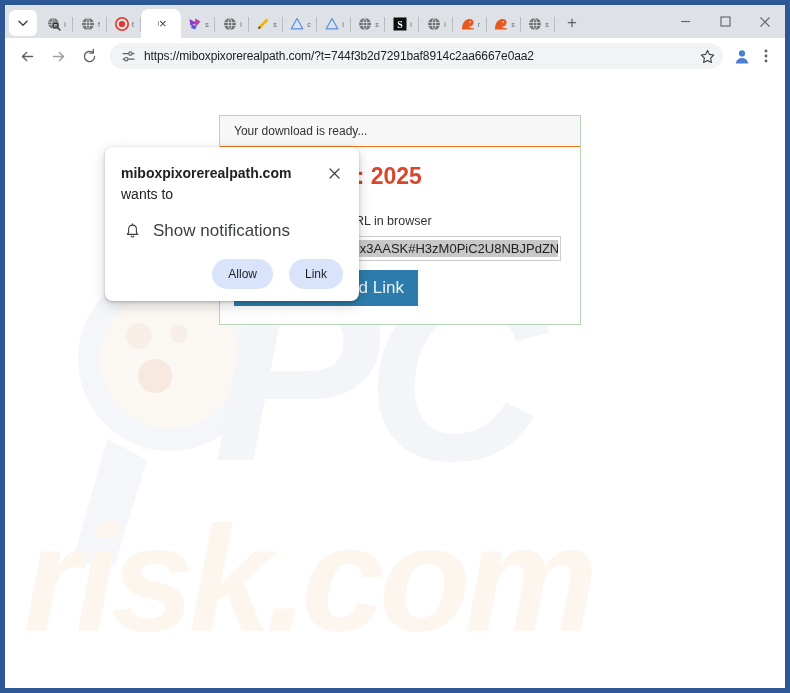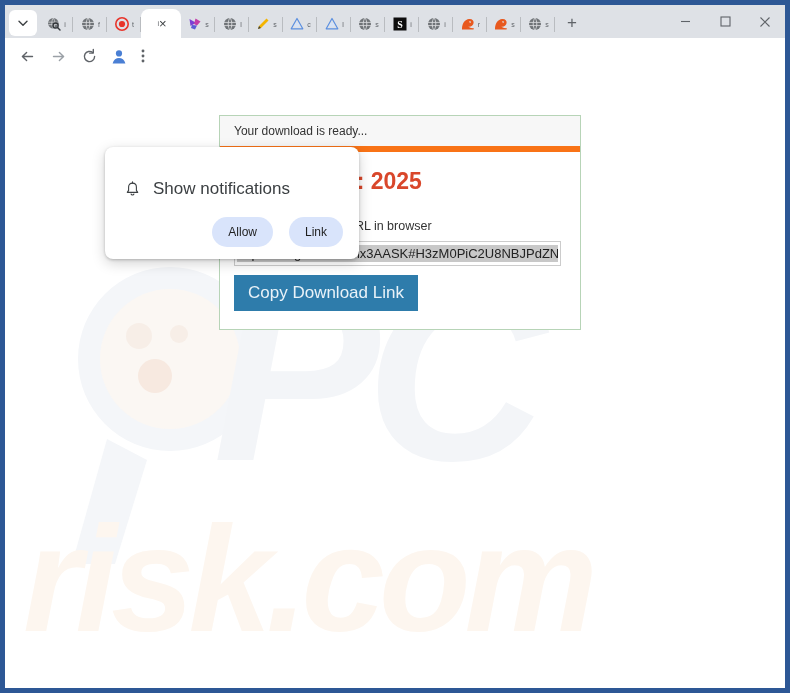--- a/index.html
+++ b/index.html
@@ -231,21 +231,21 @@
     position: absolute;
     left: 214px; top: 41px;
     width: 362px;
     background: #ffffff;
     border: 1px solid #b7d4b7;
     box-sizing: border-box;
   }
   .card-head {
     height: 30px;
     background: #f7f7f7;
-    border-bottom: 6px solid #f97316;
+    border-bottom: 1px solid #f97316;
     display: flex;
     align-items: center;
     padding-left: 14px;
     font-size: 12px;
     color: #333333;
   }
   .card-body {
     padding: 14px 14px 18px 14px;
   }
   .headline {
@@ -570,20 +570,35 @@
         <path d="M3.5 8.5 H13.2 M9.4 4.4 L13.6 8.5 L9.4 12.6" fill="none" stroke="#9aa0a6" stroke-width="1.4" stroke-linecap="round" stroke-linejoin="round"></path>
       </svg>
     </div>
     <div class="nav-btn">
       <svg width="17" height="17" viewBox="0 0 17 17">
         <path d="M13.6 8.5 A5.1 5.1 0 1 1 11.8 4.6" fill="none" stroke="#5f6368" stroke-width="1.4" stroke-linecap="round"></path>
         <path d="M12.3 1.4 L12.3 5.1 L8.6 5.1" fill="none" stroke="#5f6368" stroke-width="1.4" stroke-linecap="round" stroke-linejoin="round"></path>
       </svg>
     </div>
 
+    <div class="omnibox">
+      <span class="site-icon">
+        <svg width="15" height="15" viewBox="0 0 15 15">
+          <path d="M2 4.6 H13 M2 10.2 H13" stroke="#5f6368" stroke-width="1.2" stroke-linecap="round"></path>
+          <circle cx="9.4" cy="4.6" r="1.7" fill="#f1f3f4" stroke="#5f6368" stroke-width="1.2"></circle>
+          <circle cx="5.2" cy="10.2" r="1.7" fill="#f1f3f4" stroke="#5f6368" stroke-width="1.2"></circle>
+        </svg>
+      </span>
+      <span class="url">https://miboxpixorerealpath.com/?t=744f3b2d7291baf8914c2aa6667e0aa2</span>
+      <span class="star">
+        <svg width="15" height="15" viewBox="0 0 15 15">
+          <path d="M7.5 1.4 L9.4 5.4 L13.7 6 L10.6 9.1 L11.4 13.4 L7.5 11.4 L3.6 13.4 L4.4 9.1 L1.3 6 L5.6 5.4 Z" fill="none" stroke="#3c4043" stroke-width="1.1" stroke-linejoin="round"></path>
+        </svg>
+      </span>
+    </div>
 
     <div class="profile-btn">
       <svg width="20" height="20" viewBox="0 0 20 20">
         <circle cx="10" cy="10" r="9.2" fill="#ffffff"></circle>
         <circle cx="10" cy="7.4" r="3.1" fill="#4a7fd4"></circle>
         <path d="M3.6 17.4 C4.6 13.6 7.1 11.9 10 11.9 C12.9 11.9 15.4 13.6 16.4 17.4 Z" fill="#4a7fd4"></path>
       </svg>
     </div>
     <div class="menu-btn">
       <svg width="16" height="16" viewBox="0 0 16 16">
@@ -617,20 +632,30 @@
         <h1 class="headline">Downloads: 2025</h1>
         <p class="instruction">Copy and paste the URL in browser</p>
         <div class="url-field">
           <span class="url-field-text">https://mega.nz/file/3ix3AASK#H3zM0PiC2U8NBJPdZN</span>
         </div>
         <button class="copy-btn">Copy Download Link</button>
       </div>
     </div>
 
     <div class="perm-popup">
+      <div class="perm-head">
+        <div class="perm-title">
+          <b>miboxpixorerealpath.com</b><span> wants to</span>
+        </div>
+        <div class="perm-close">
+          <svg width="11" height="11" viewBox="0 0 11 11">
+            <path d="M1 1 L10 10 M10 1 L1 10" stroke="#3c4043" stroke-width="1.2" stroke-linecap="round"></path>
+          </svg>
+        </div>
+      </div>
 
       <div class="perm-row">
         <span class="bell">
           <svg width="17" height="17" viewBox="0 0 17 17">
             <path d="M8.5 2.1 C6.2 2.1 4.6 3.8 4.6 6.1 L4.6 9.4 L3.3 11.4 L13.7 11.4 L12.4 9.4 L12.4 6.1 C12.4 3.8 10.8 2.1 8.5 2.1 Z" fill="none" stroke="#3c4043" stroke-width="1.1" stroke-linejoin="round"></path>
             <path d="M8.5 0.9 L8.5 2.1" stroke="#3c4043" stroke-width="1.1" stroke-linecap="round"></path>
             <path d="M7.1 13 A1.45 1.45 0 0 0 9.9 13" fill="none" stroke="#3c4043" stroke-width="1.1" stroke-linecap="round"></path>
           </svg>
         </span>
         <span class="perm-row-label">Show notifications</span>

